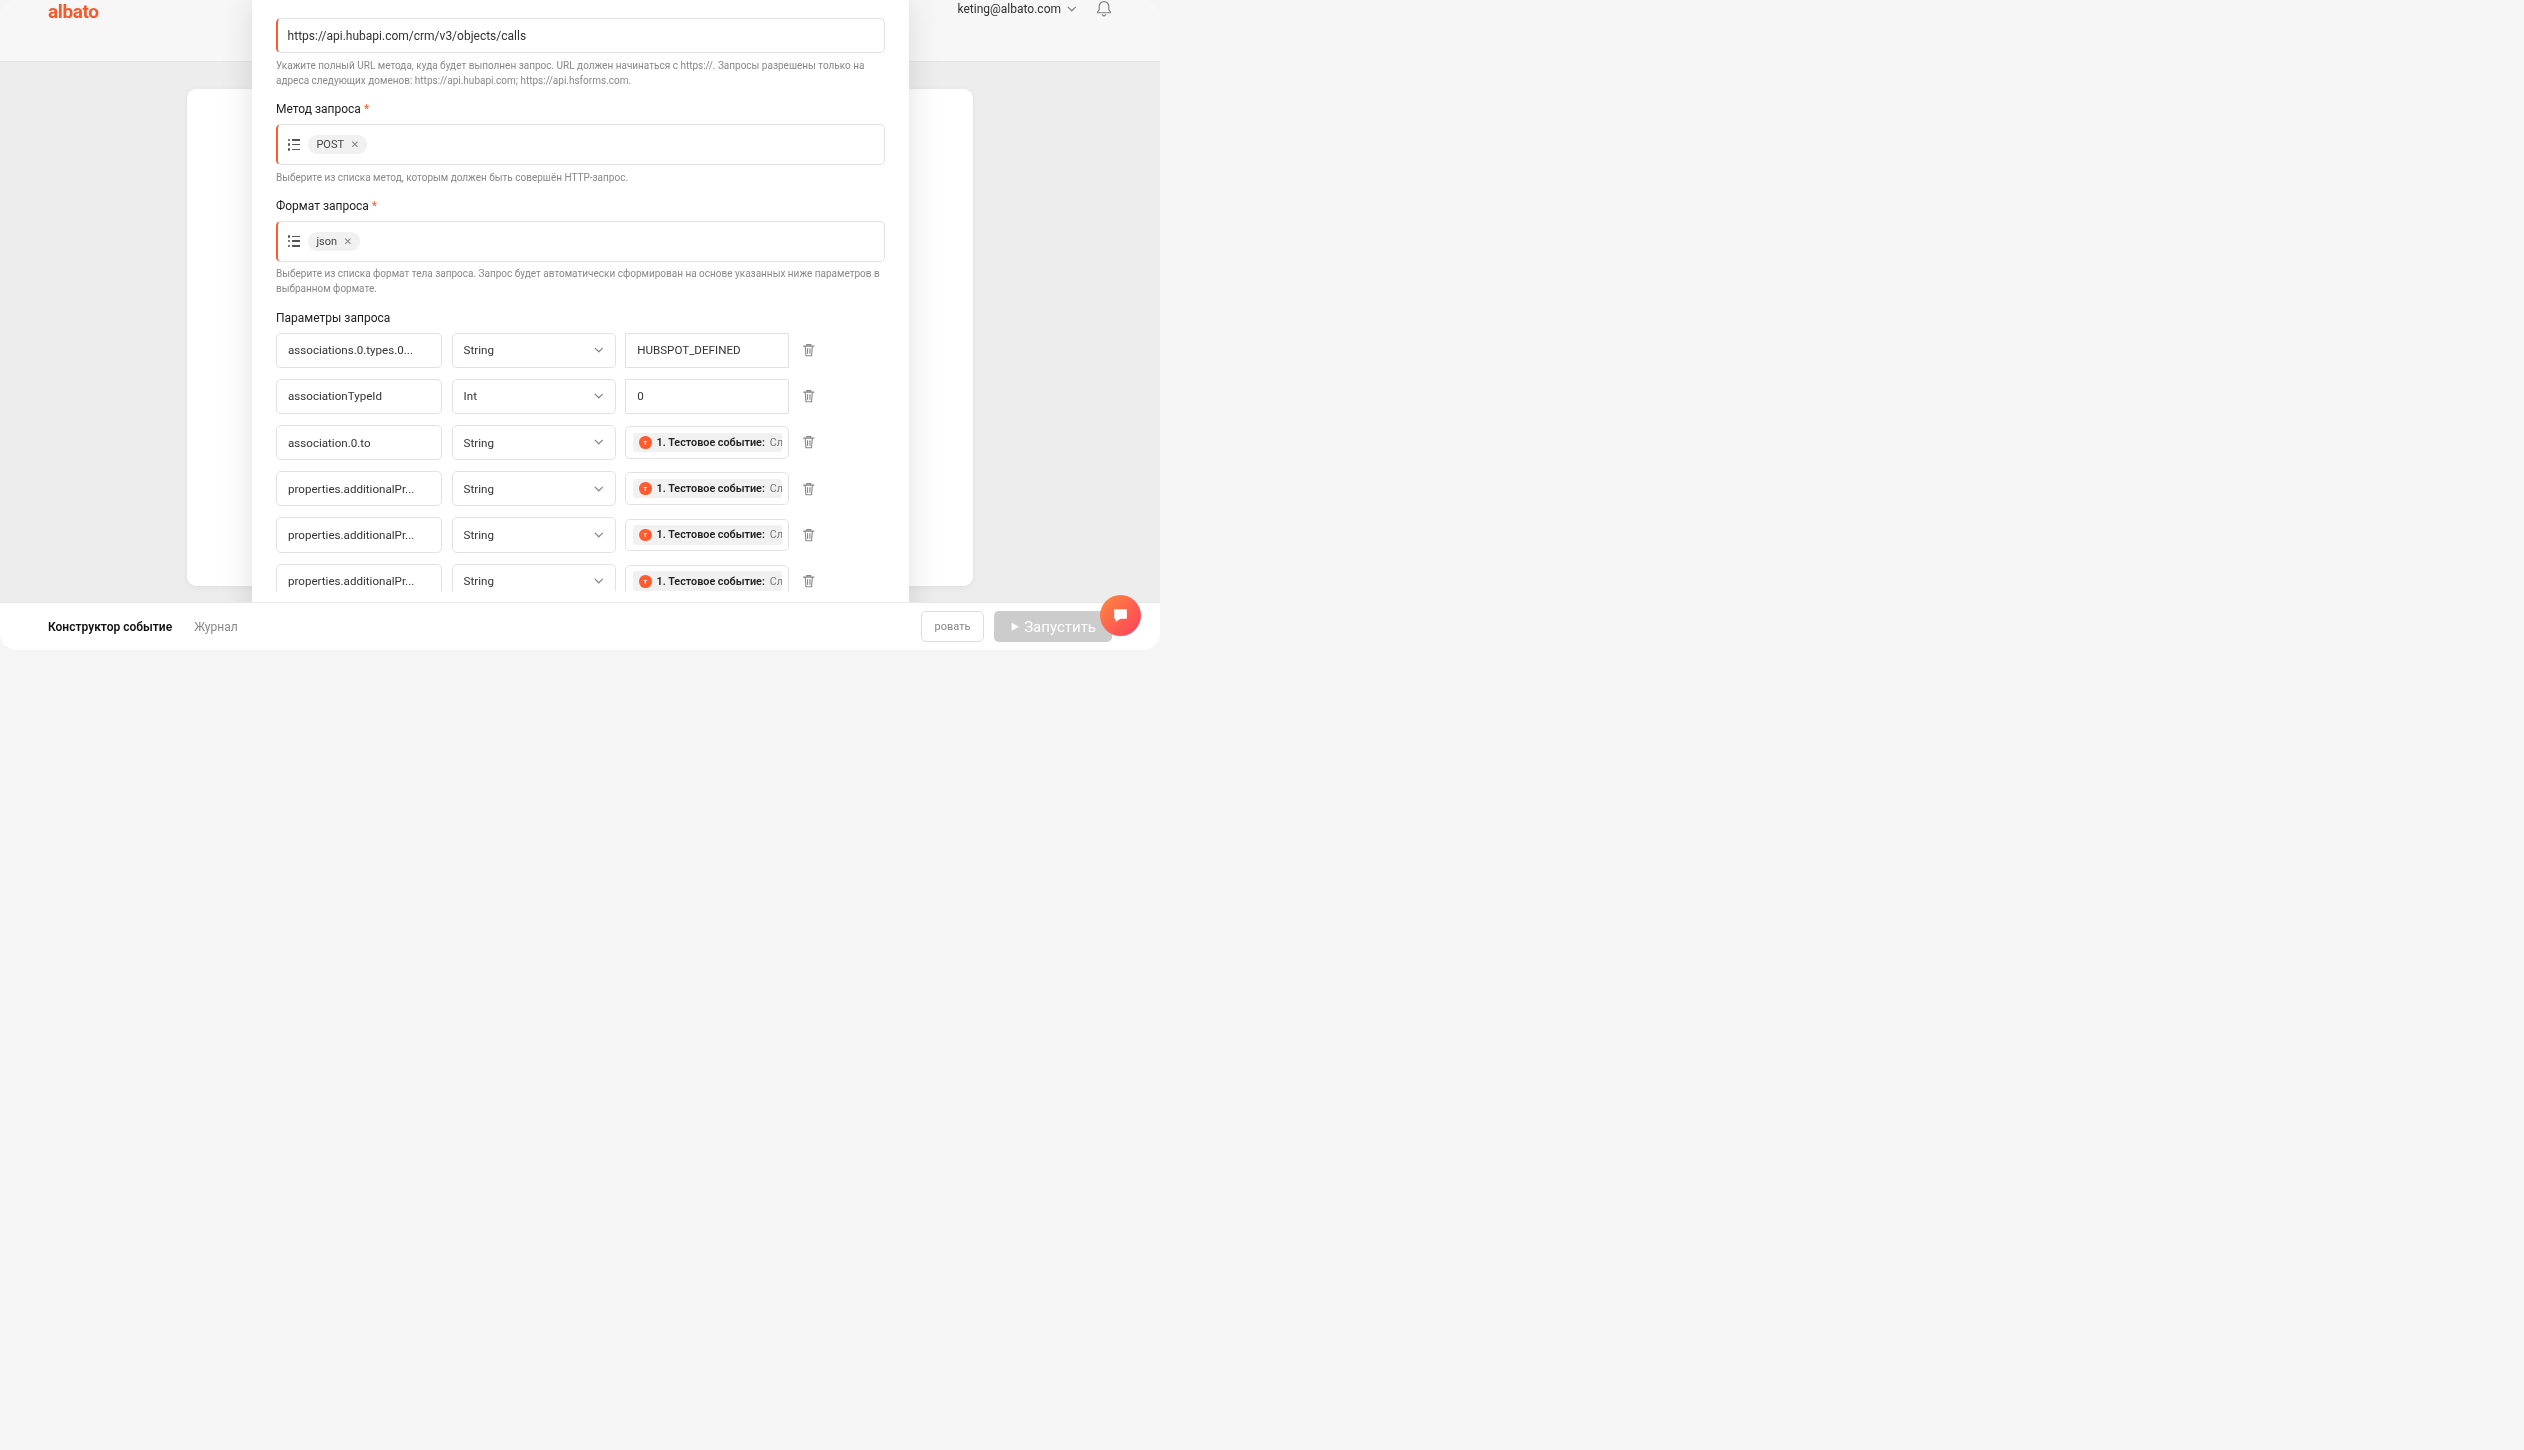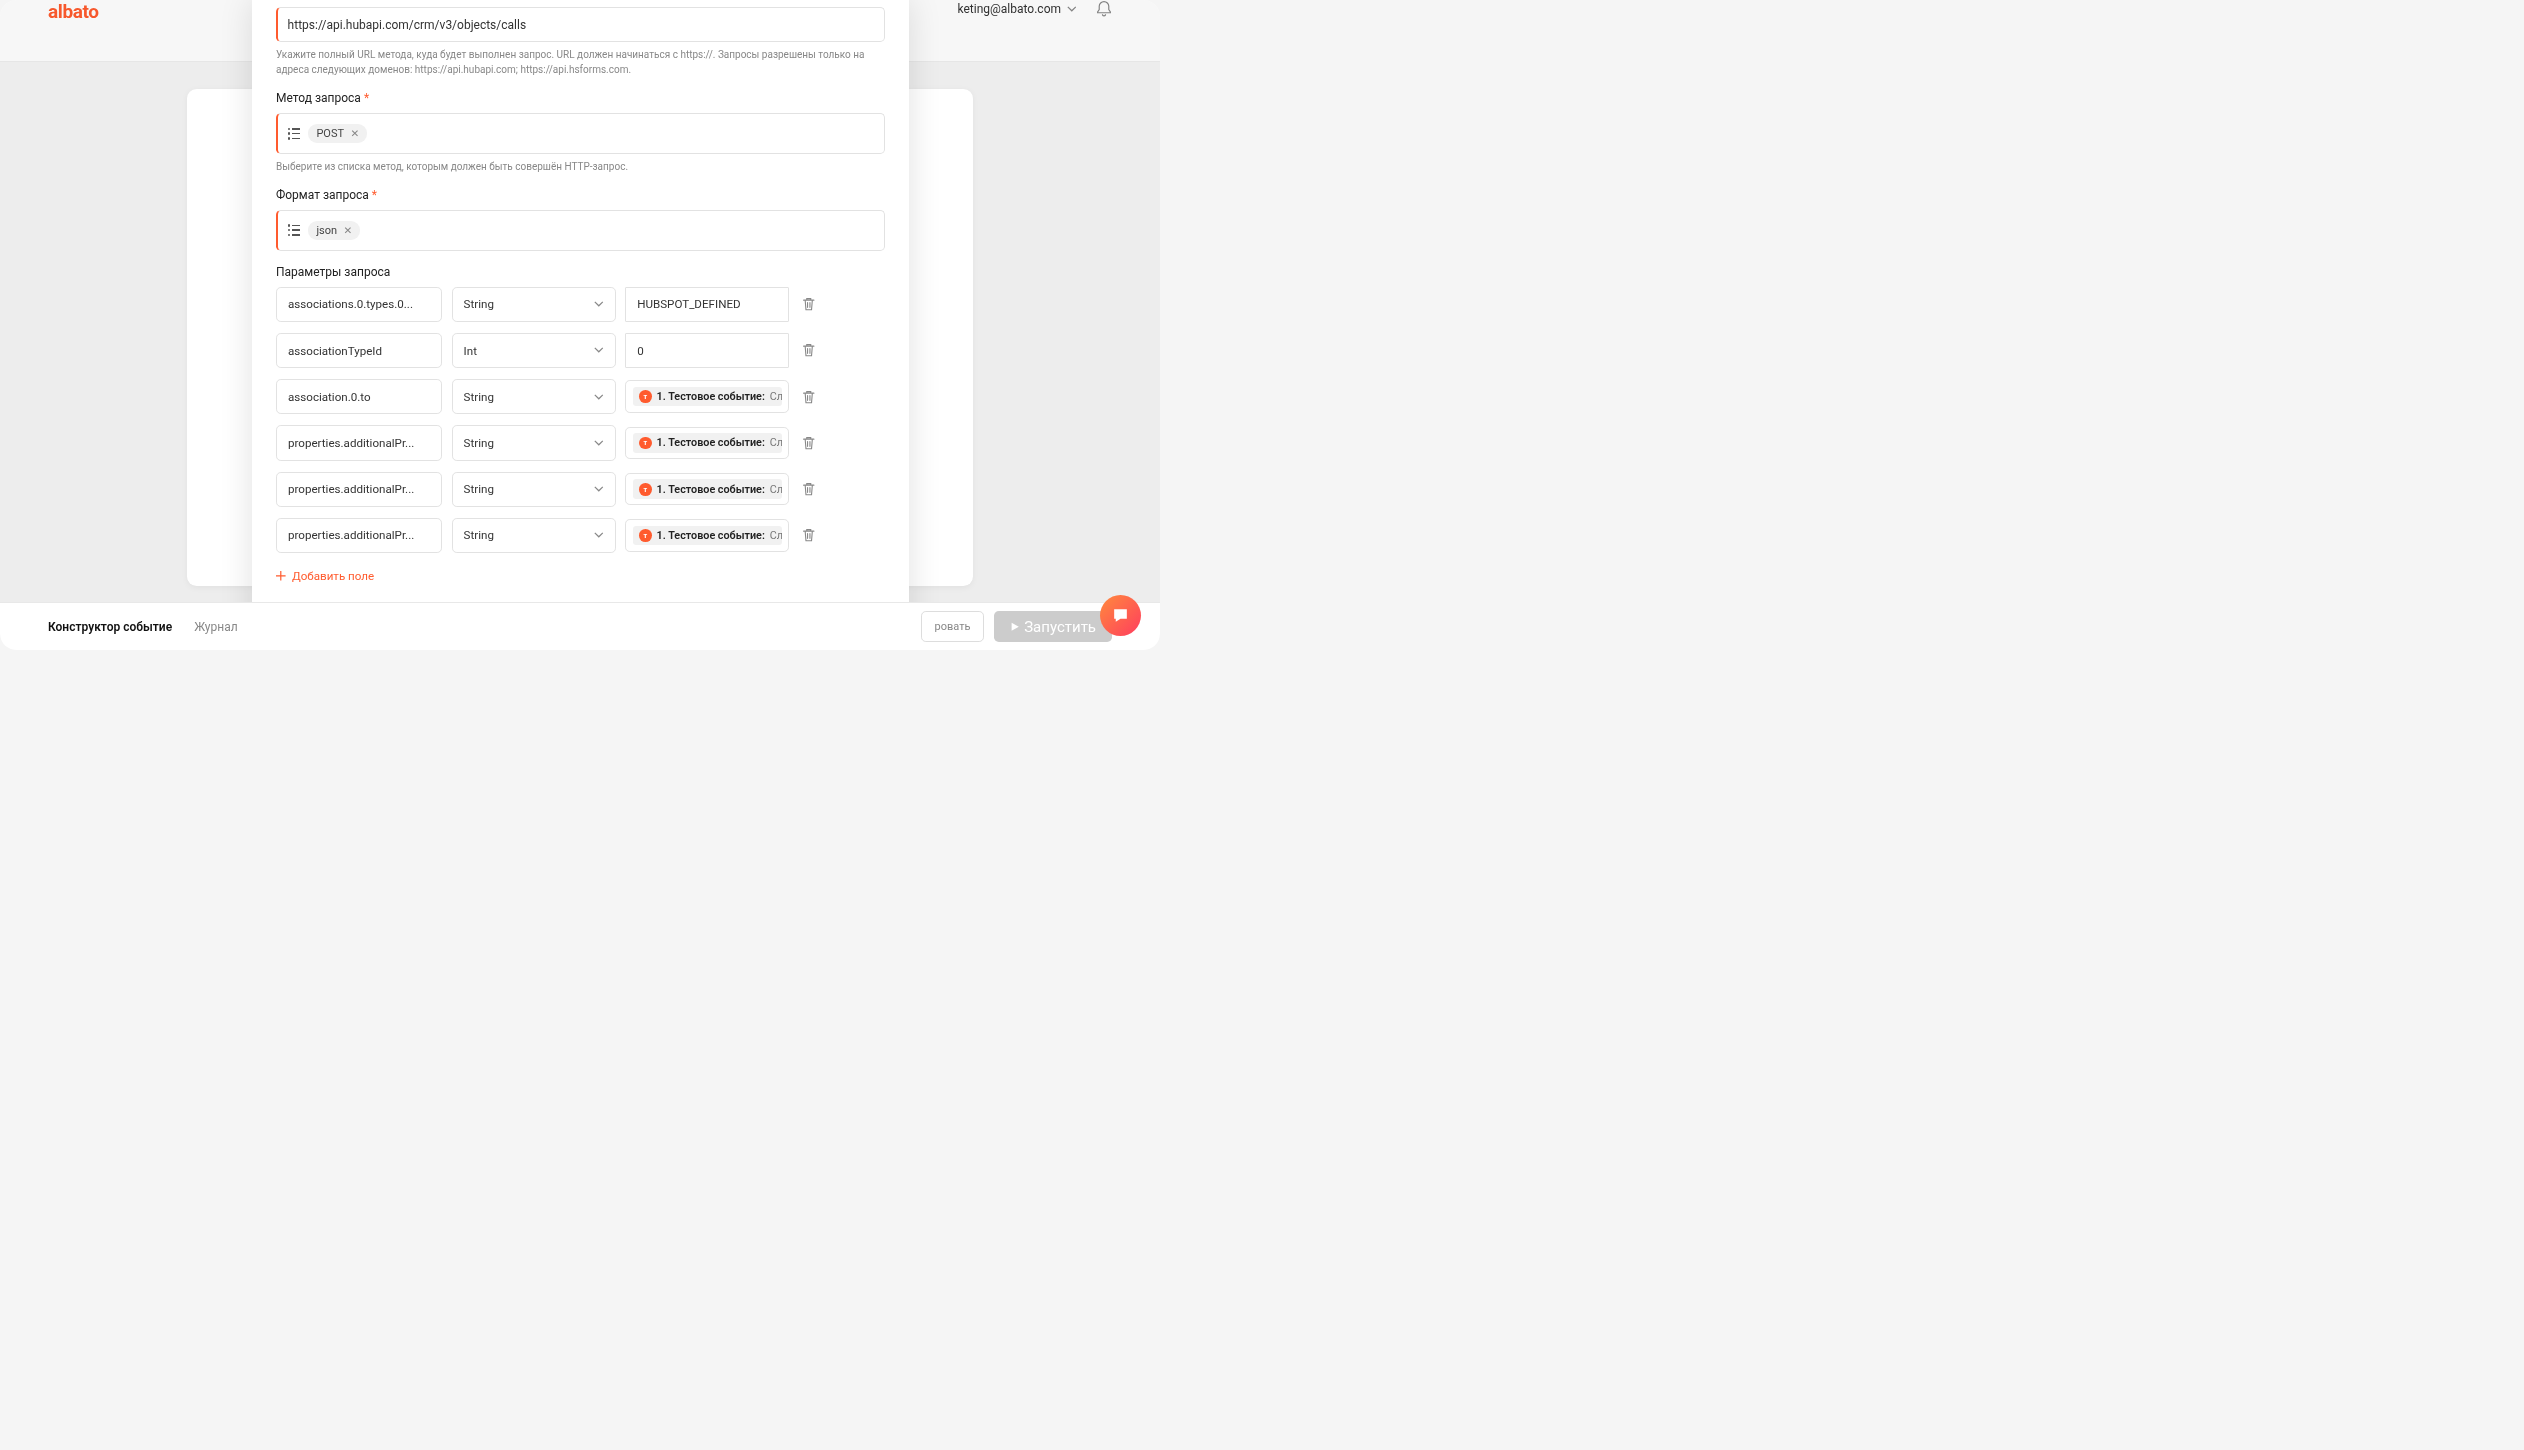--- a/index.html
+++ b/index.html
@@ -73,21 +73,21 @@
         <path d="M10 2a6 6 0 016 6v4l2 3v1H2v-1l2-3V8a6 6 0 016-6zM8 18a2 2 0 004 0" stroke="#888" stroke-width="1.5" fill="none"></path>
       </svg>
   </div>
 </div>
 
 <div class="backdrop"></div>
 <div class="card-bg"></div>
 
 <div class="modal">
 
-  <div class="input-box accented" style="margin-top:7px;">
+  <div class="input-box accented" style="margin-top:18px;">
     <span>https://api.hubapi.com/crm/v3/objects/calls</span>
   </div>
   <div class="help-text">Укажите полный URL метода, куда будет выполнен запрос. URL должен начинаться с https://. Запросы разрешены только на адреса следующих доменов: https://api.hubapi.com; https://api.hsforms.com.</div>
 
   <div class="field-label"><span>Метод запроса</span> <span class="req">*</span></div>
   <div class="input-box accented">
     <div class="list-icon">
       <div>
           <span class="dot"></span>
           <span class="line"></span>
@@ -122,20 +122,21 @@
       <div>
           <span class="dot"></span>
           <span class="line"></span>
         </div>
     </div>
     <span class="chip">
       <span>json</span>
       <span class="chip-x">✕</span>
     </span>
   </div>
+  <div class="help-text">Выберите из списка формат тела запроса. Запрос будет автоматически сформирован на основе указанных ниже параметров в выбранном формате.</div>
 
   <div class="field-label">Параметры запроса</div>
   <div id="params-container">
       <div class="params-row">
     <div class="param-input">associations.0.types.0...</div>
     <div class="param-select">
       <span>String</span>
           <svg width="9.6" height="6.4" viewBox="0 0 12 8">
             <path d="M1 1l5 5 5-5" stroke="#888" stroke-width="1.5" fill="none"></path>
           </svg>

